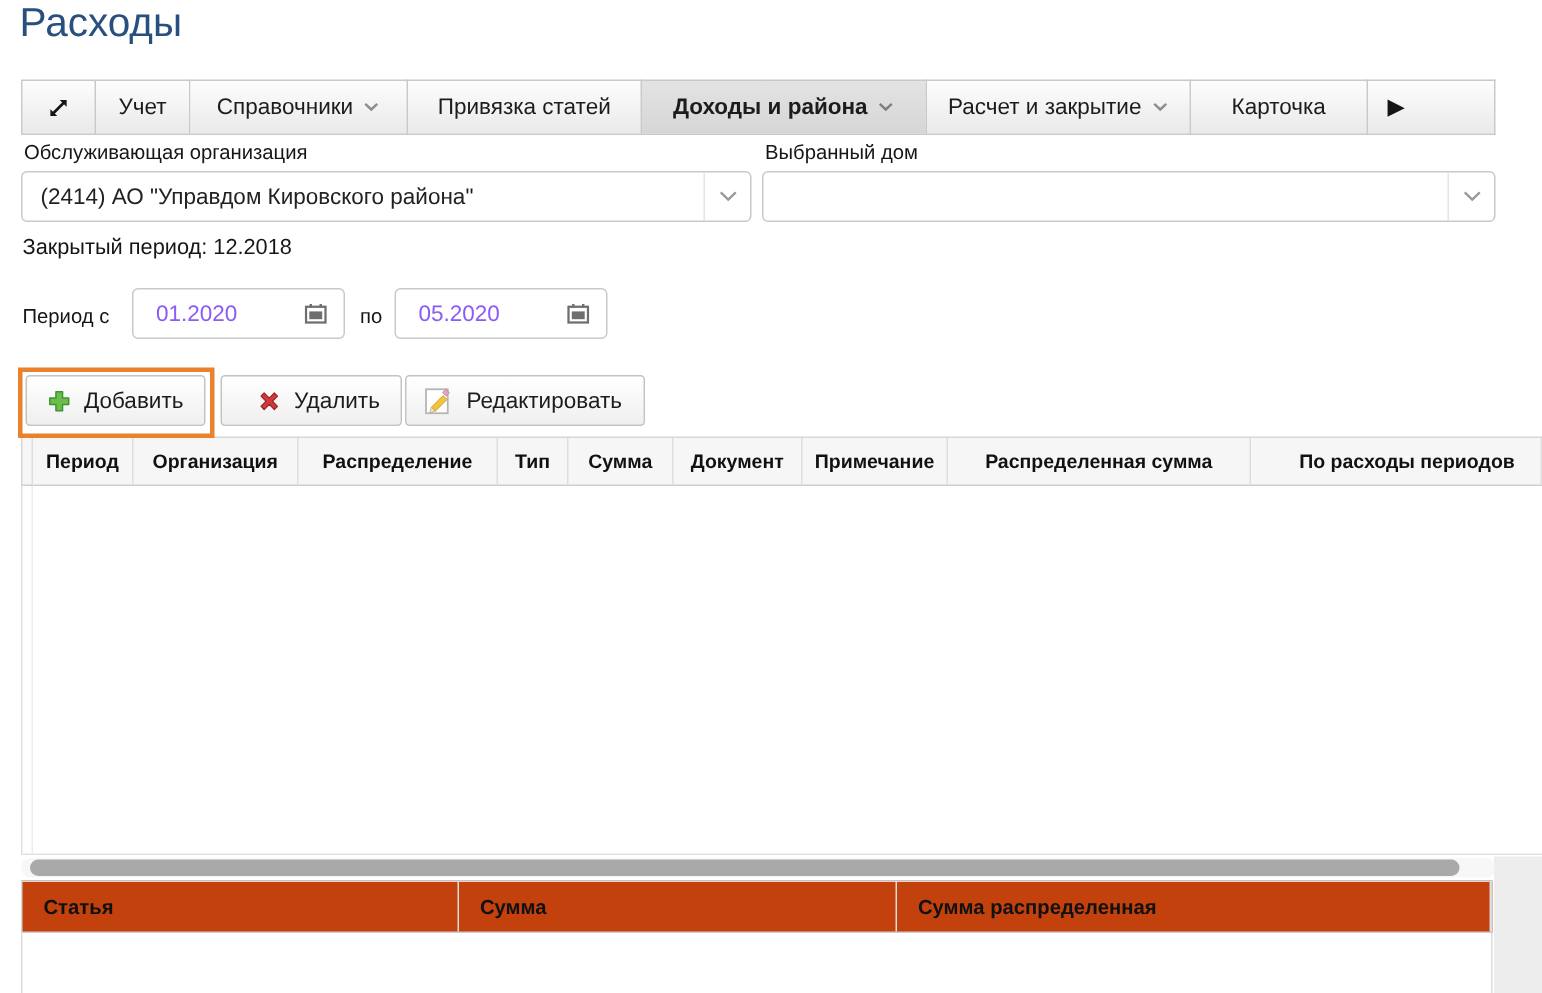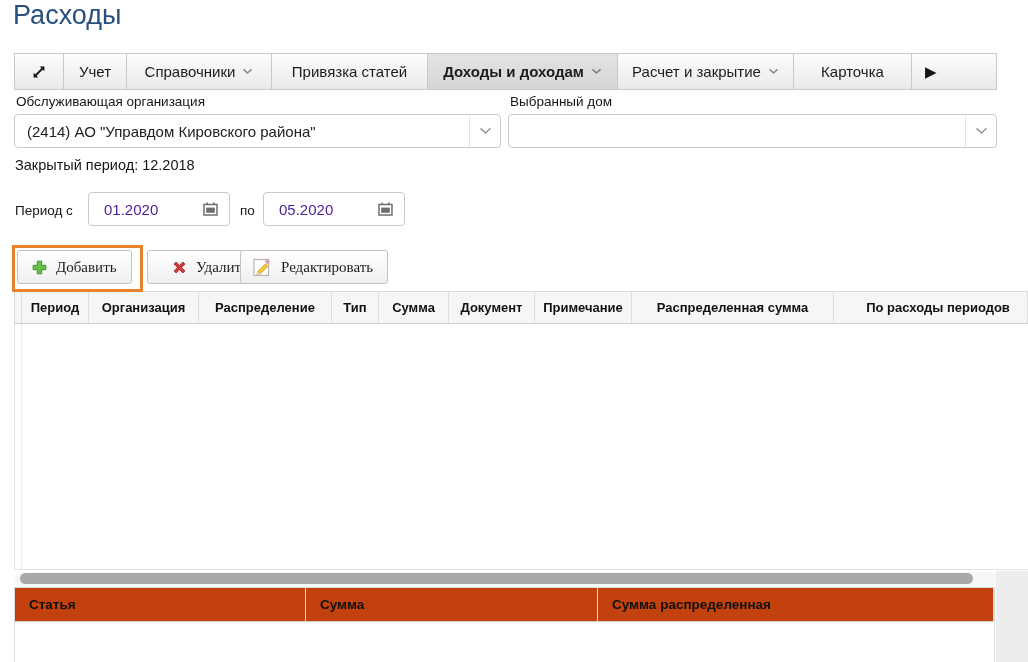--- a/index.html
+++ b/index.html
@@ -39,29 +39,29 @@
     border-left:1px solid #e4e4e4; }
 
   
   .lbl-period { left:15px; top:203px; }
   .lbl-po { left:240px; top:203px; }
   .datebox { position:absolute; top:192px; height:34px; background:#fff; border:1px solid #c9c9c9;
     border-radius:4px; display:flex; align-items:center; justify-content:space-between;
     padding:0 11px 0 15px; cursor:text; }
   .date-from { left:88px; width:142px; }
   .date-to { left:263px; width:142px; }
-  .datebox .val { font-size:15px; color:#4c1d95; }
+  .datebox .val { font-size:15px; color:#8b5cf6; }
 
   
   .abtn { position:absolute; top:250px; height:34px; border:1px solid #c3c3c3; border-radius:3px;
     background:linear-gradient(#ffffff,#efefef); display:flex; align-items:center; gap:9px;
-    padding:0 14px; font-family:Liberation Serif, serif; font-size:15px; color:#1c1c1c; cursor:pointer; }
+    padding:0 14px; font-family:Liberation Sans, sans-serif; font-size:15px; color:#1c1c1c; cursor:pointer; }
   .btn-add { left:17px; }
   .btn-delete { left:147px;padding-left:24px; }
-  .btn-edit { left:240px;padding-left:12px; }
+  .btn-edit { left:270px;padding-left:12px; }
 
   
   .highlight-box { position:absolute; left:12px; top:245px; width:131px; height:47px;
     border:3px solid #e8822d; z-index:20; pointer-events:none; }
 
   
   .exp-header { position:absolute; left:14px; top:291px; right:0; height:33px; display:flex;
     background:#f6f6f6; border-top:1px solid #d8d8d8; border-bottom:1px solid #cfcfcf;
     border-left:1px solid #d8d8d8; overflow:hidden; }
   .exp-header .th { border-right:1px solid #dedede; font-weight:700; font-size:13px; color:#111;
@@ -117,21 +117,21 @@
       <span class="icon">
         <svg width="11" height="7" viewBox="0 0 11 7">
             <path d="M1.5 1.3 L5.5 5 L9.5 1.3" fill="none" stroke="#8d8d8d" stroke-width="1.6"></path>
           </svg>
       </span>
     </button>
     <button class="tbtn w-priv">
       <span>Привязка статей</span>
     </button>
     <button class="tbtn active w-dohod">
-      <span>Доходы и доходам</span>
+      <span>Доходы и района</span>
       <span class="icon">
         <svg width="11" height="7" viewBox="0 0 11 7">
             <path d="M1.5 1.3 L5.5 5 L9.5 1.3" fill="none" stroke="#7e7e7e" stroke-width="1.6"></path>
           </svg>
       </span>
     </button>
     <button class="tbtn w-raschet">
       <span>Расчет и закрытие</span>
       <span class="icon">
         <svg width="11" height="7" viewBox="0 0 11 7">

